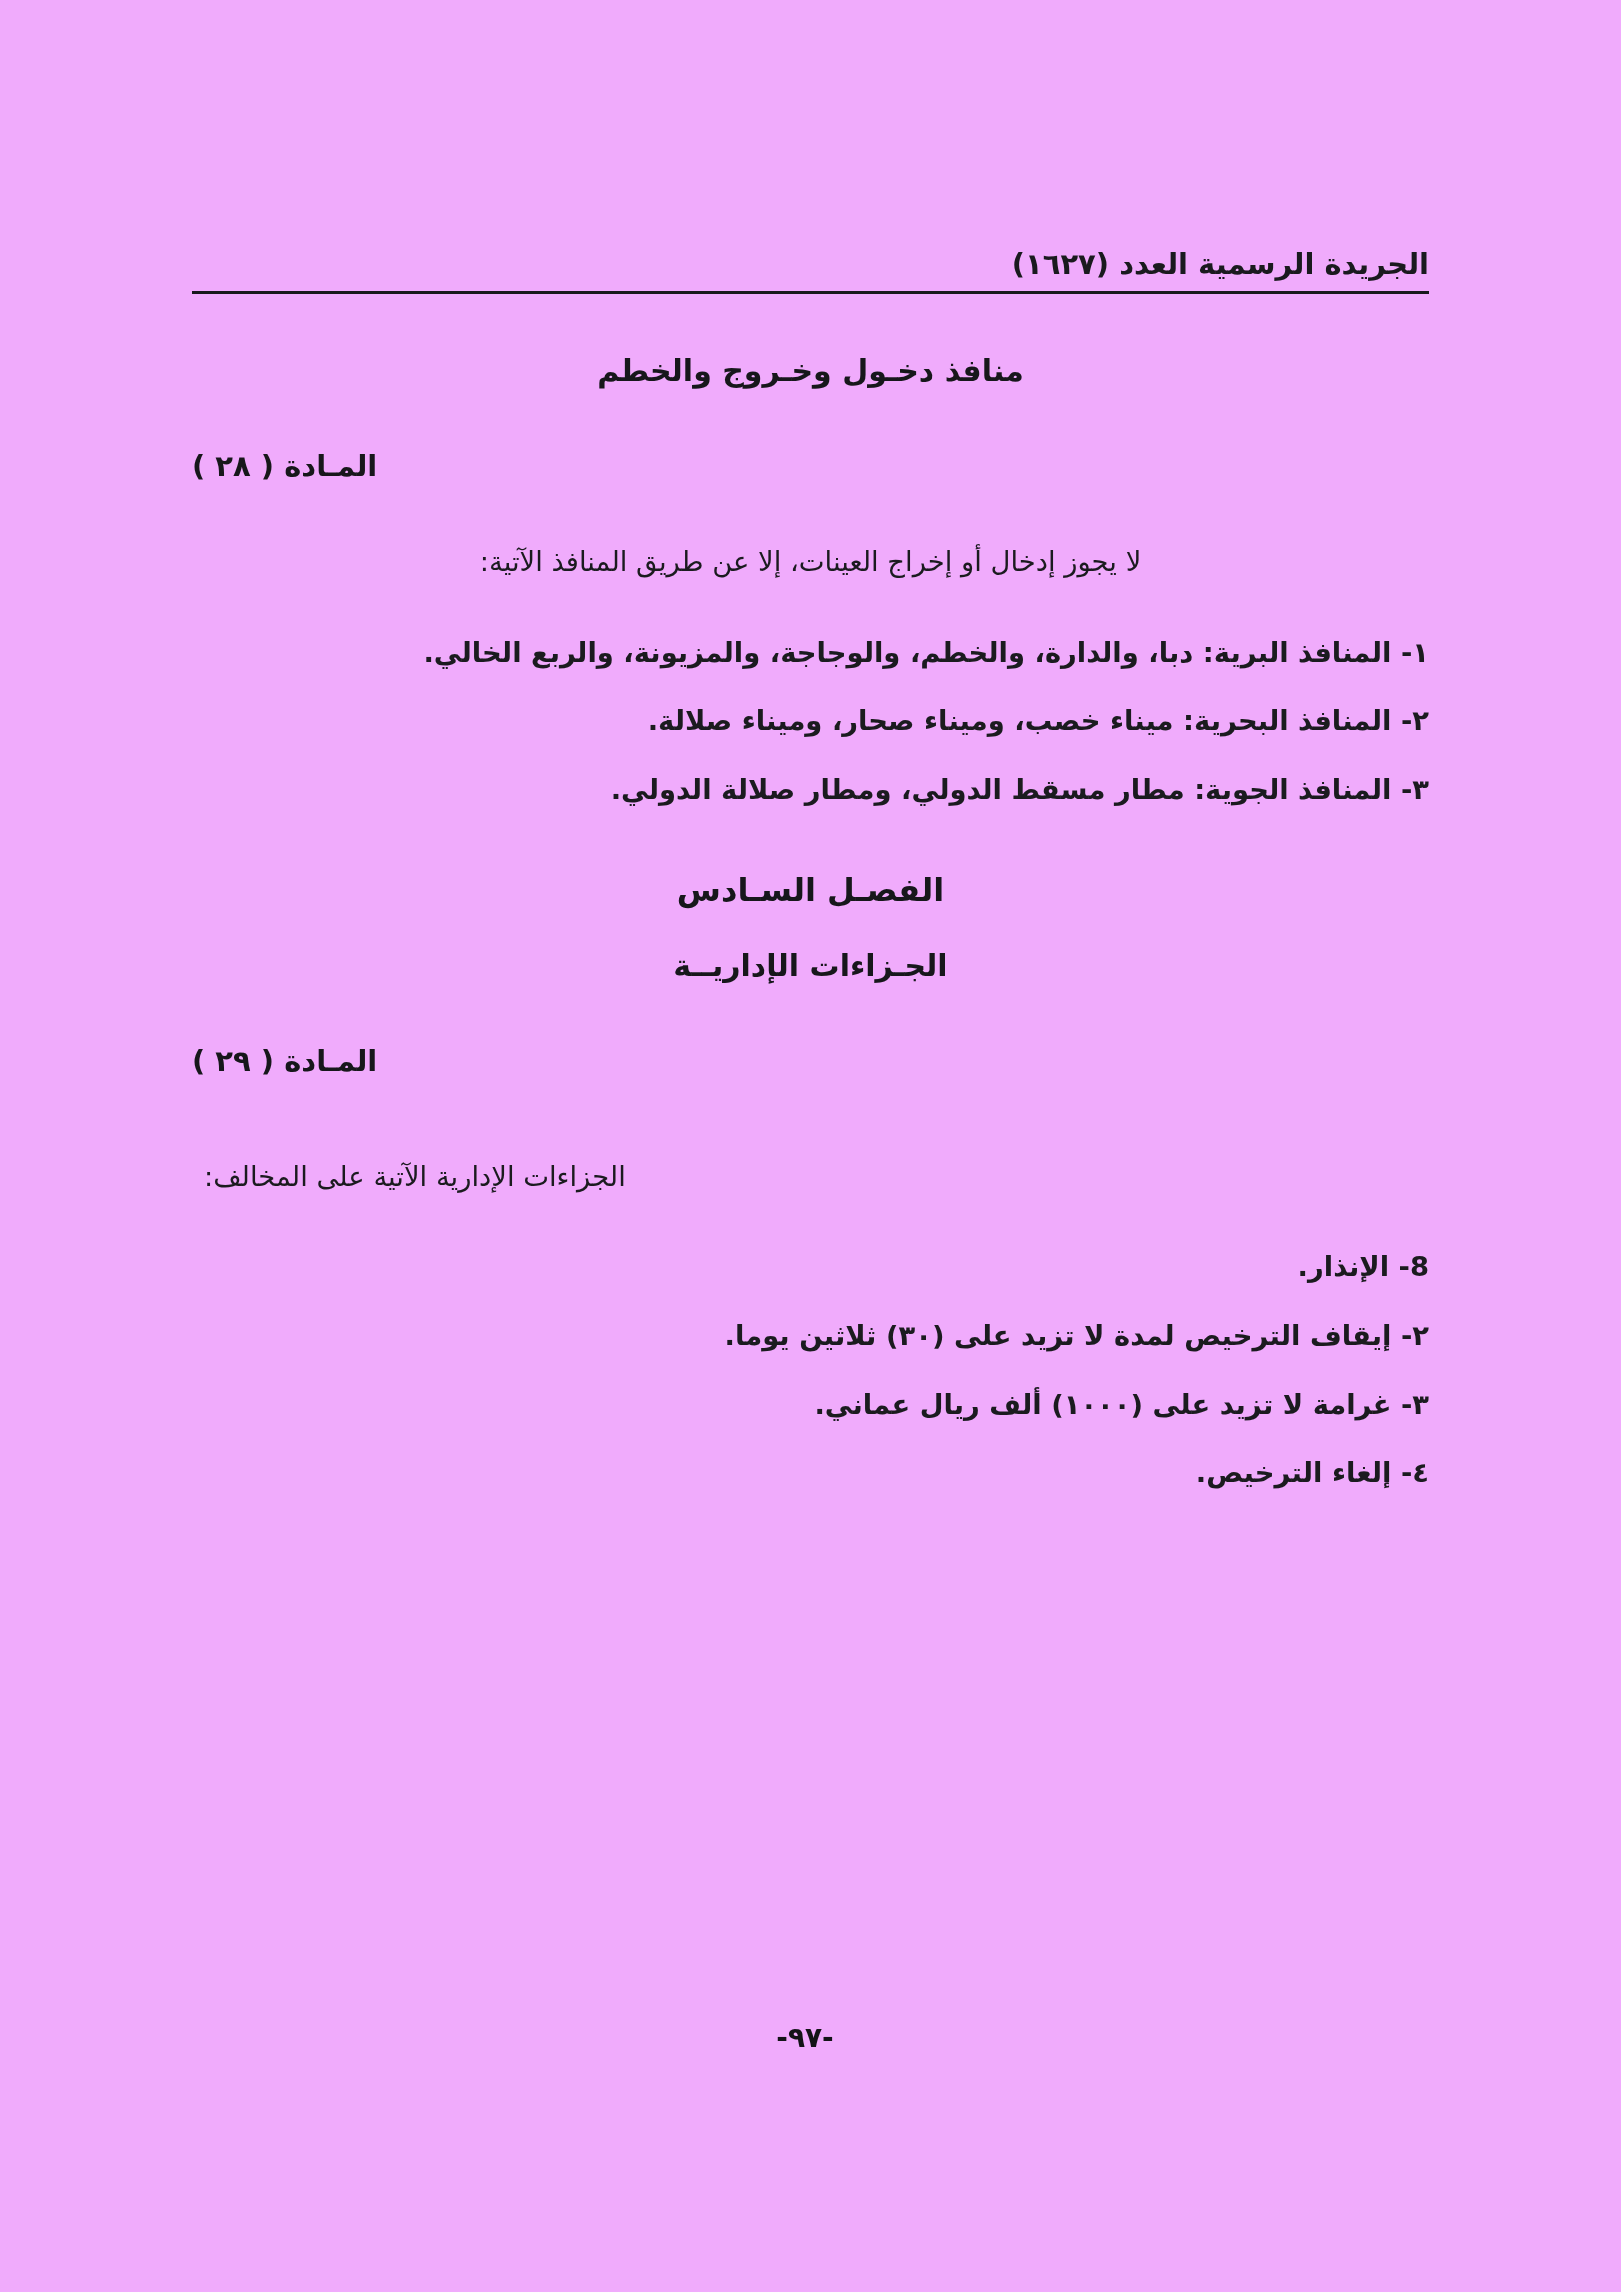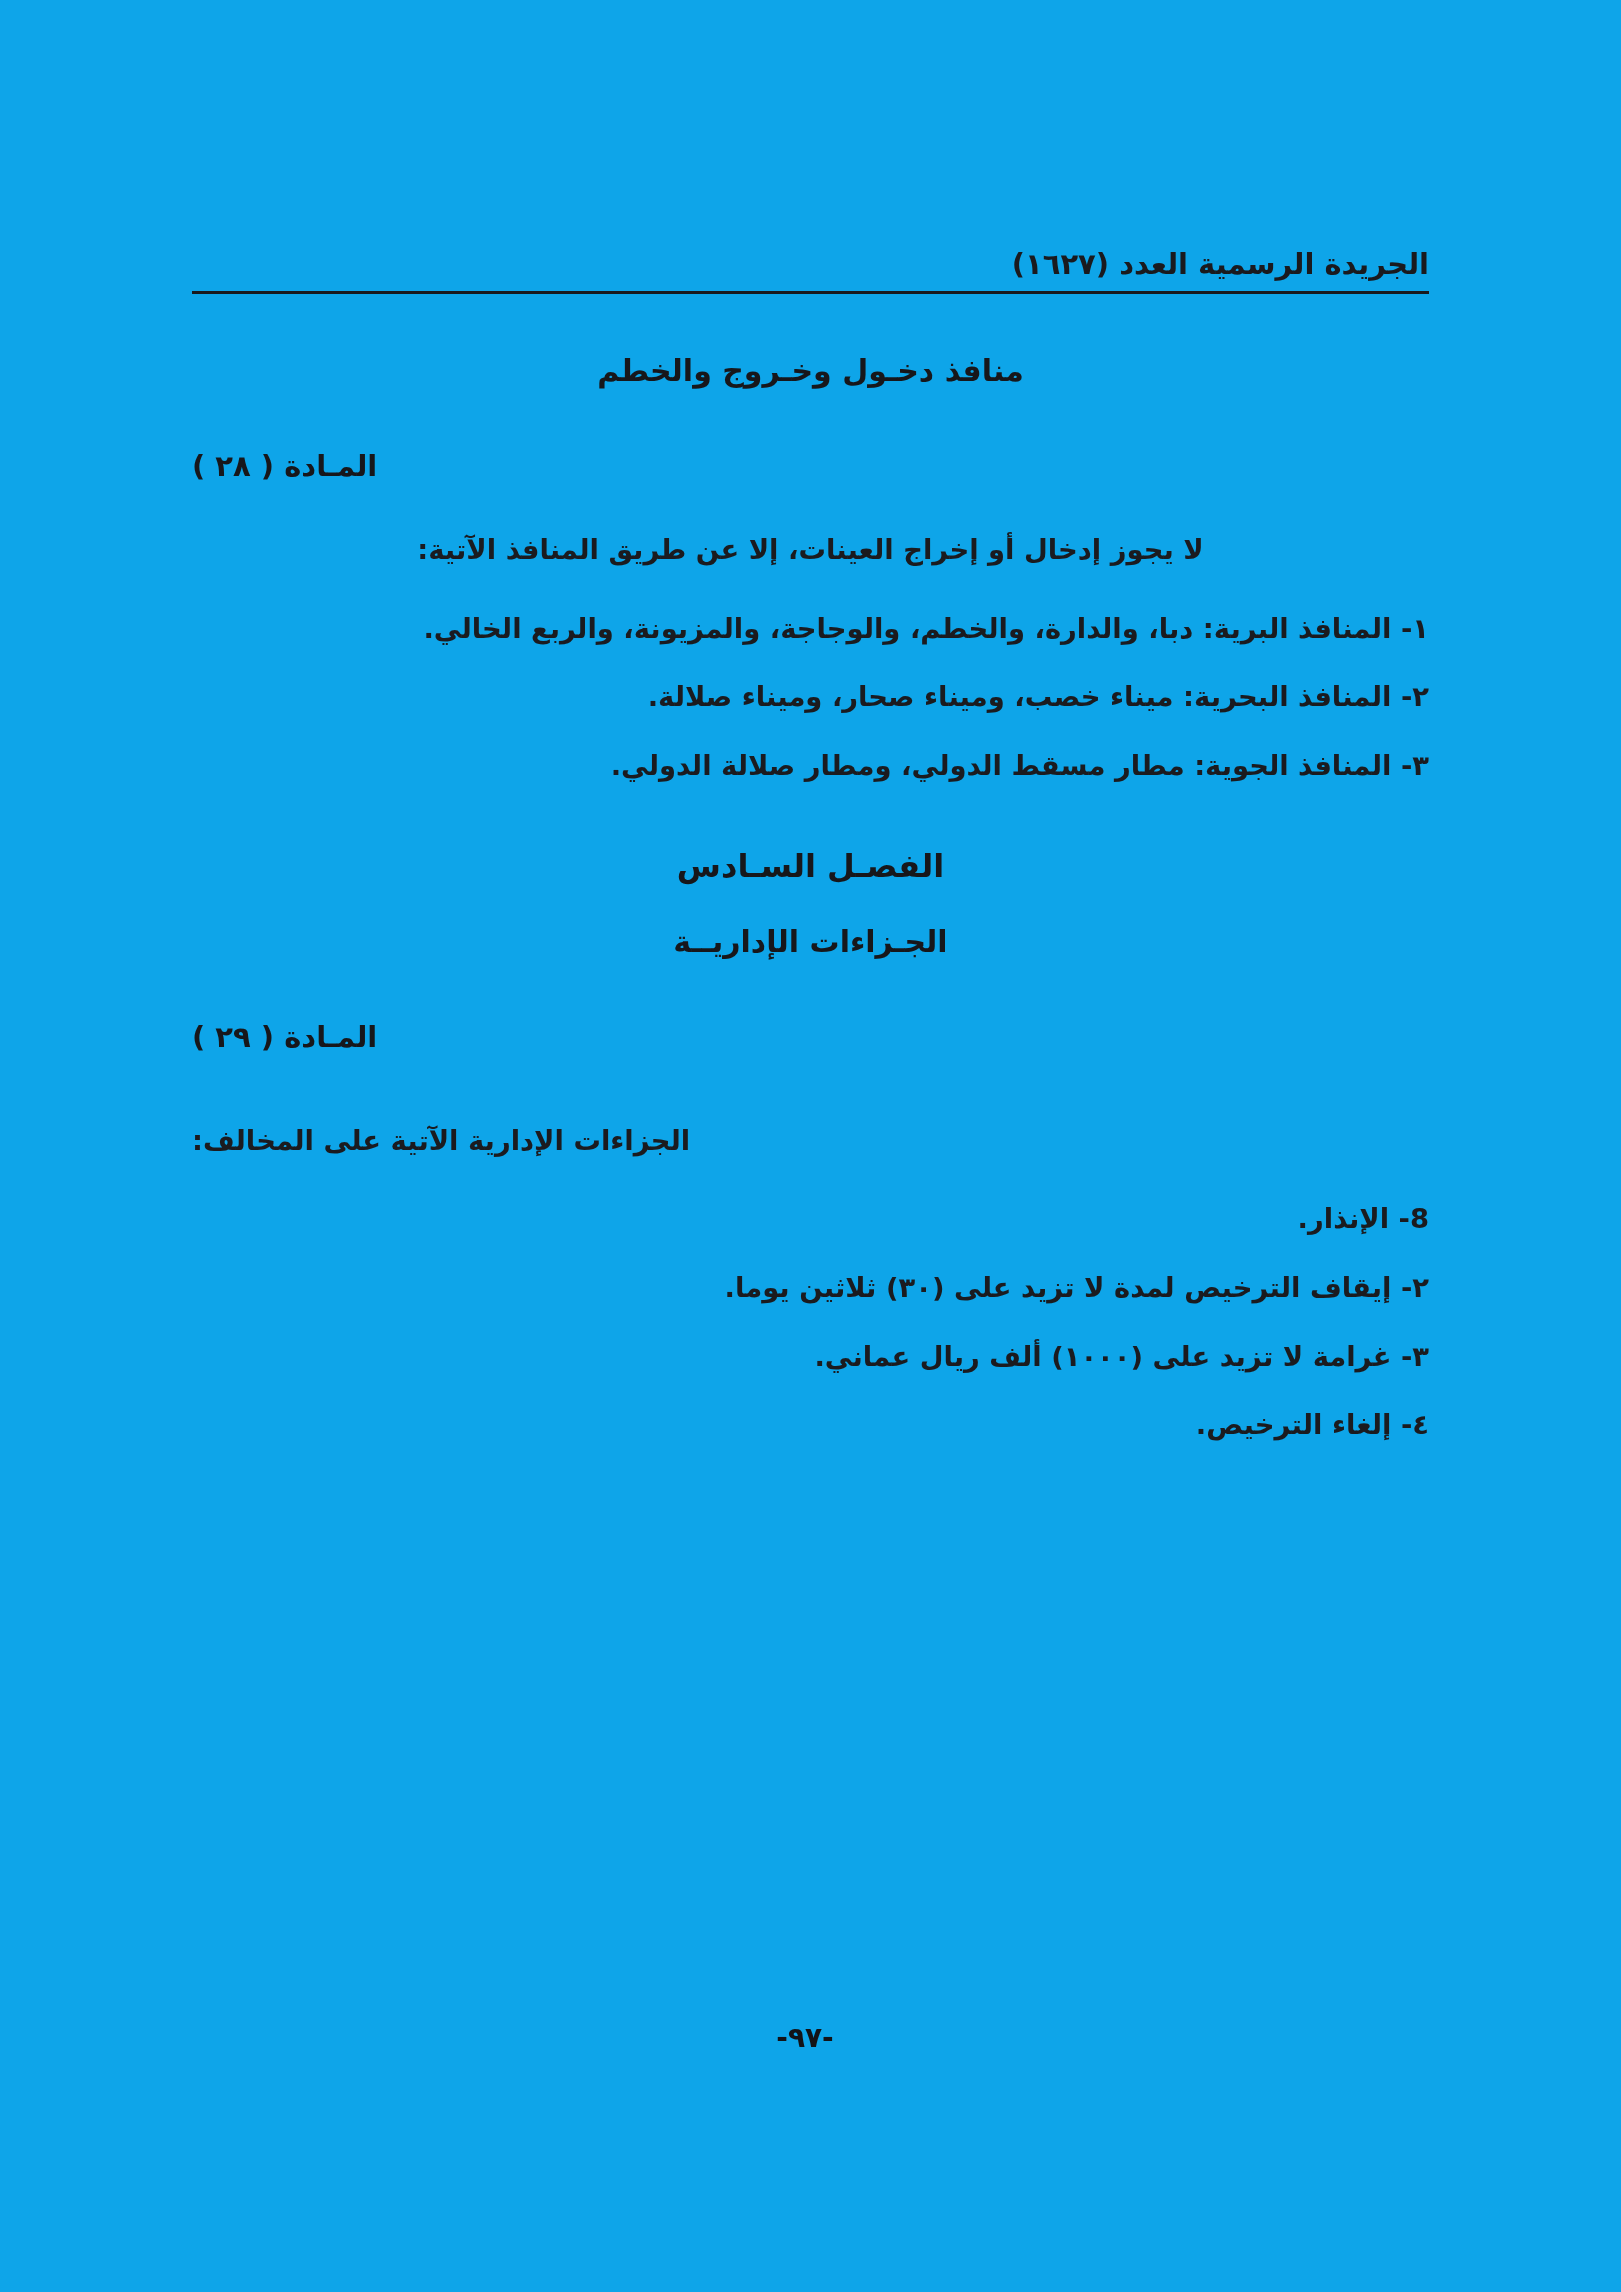--- a/index.html
+++ b/index.html
@@ -5,21 +5,21 @@
   html, body {
     margin: 0;
     padding: 0;
     background: #ffffff;
   }
   .page {
     position: relative;
     width: 1621px;
     height: 2293px;
     margin: 0 auto;
-    background: #0ea5e9;
+    background: #f0abfc;
     font-family: "DejaVu Sans", "Liberation Sans", sans-serif;
     color: #16161a;
     box-sizing: border-box;
     overflow: hidden;
   }
 
   
   .masthead {
     position: absolute;
     top: 247px;
@@ -71,24 +71,24 @@
   .article-head {
     text-align: left;
     font-size: 29px;
     font-weight: 700;
     color: #17171b;
     margin: 0;
   }
 
   .body-line {
     font-size: 27.4px;
-    font-weight: 700;
+    font-weight: 400;
     color: #1b1b1f;
     line-height: 1.45;
-    margin: 0;
+    margin: 12px;
     text-align: justify;
     text-align-last: justify;
   }
 
   .body-line.center-last {
     text-align: justify;
     text-align-last: center;
   }
 
   .list-item {

